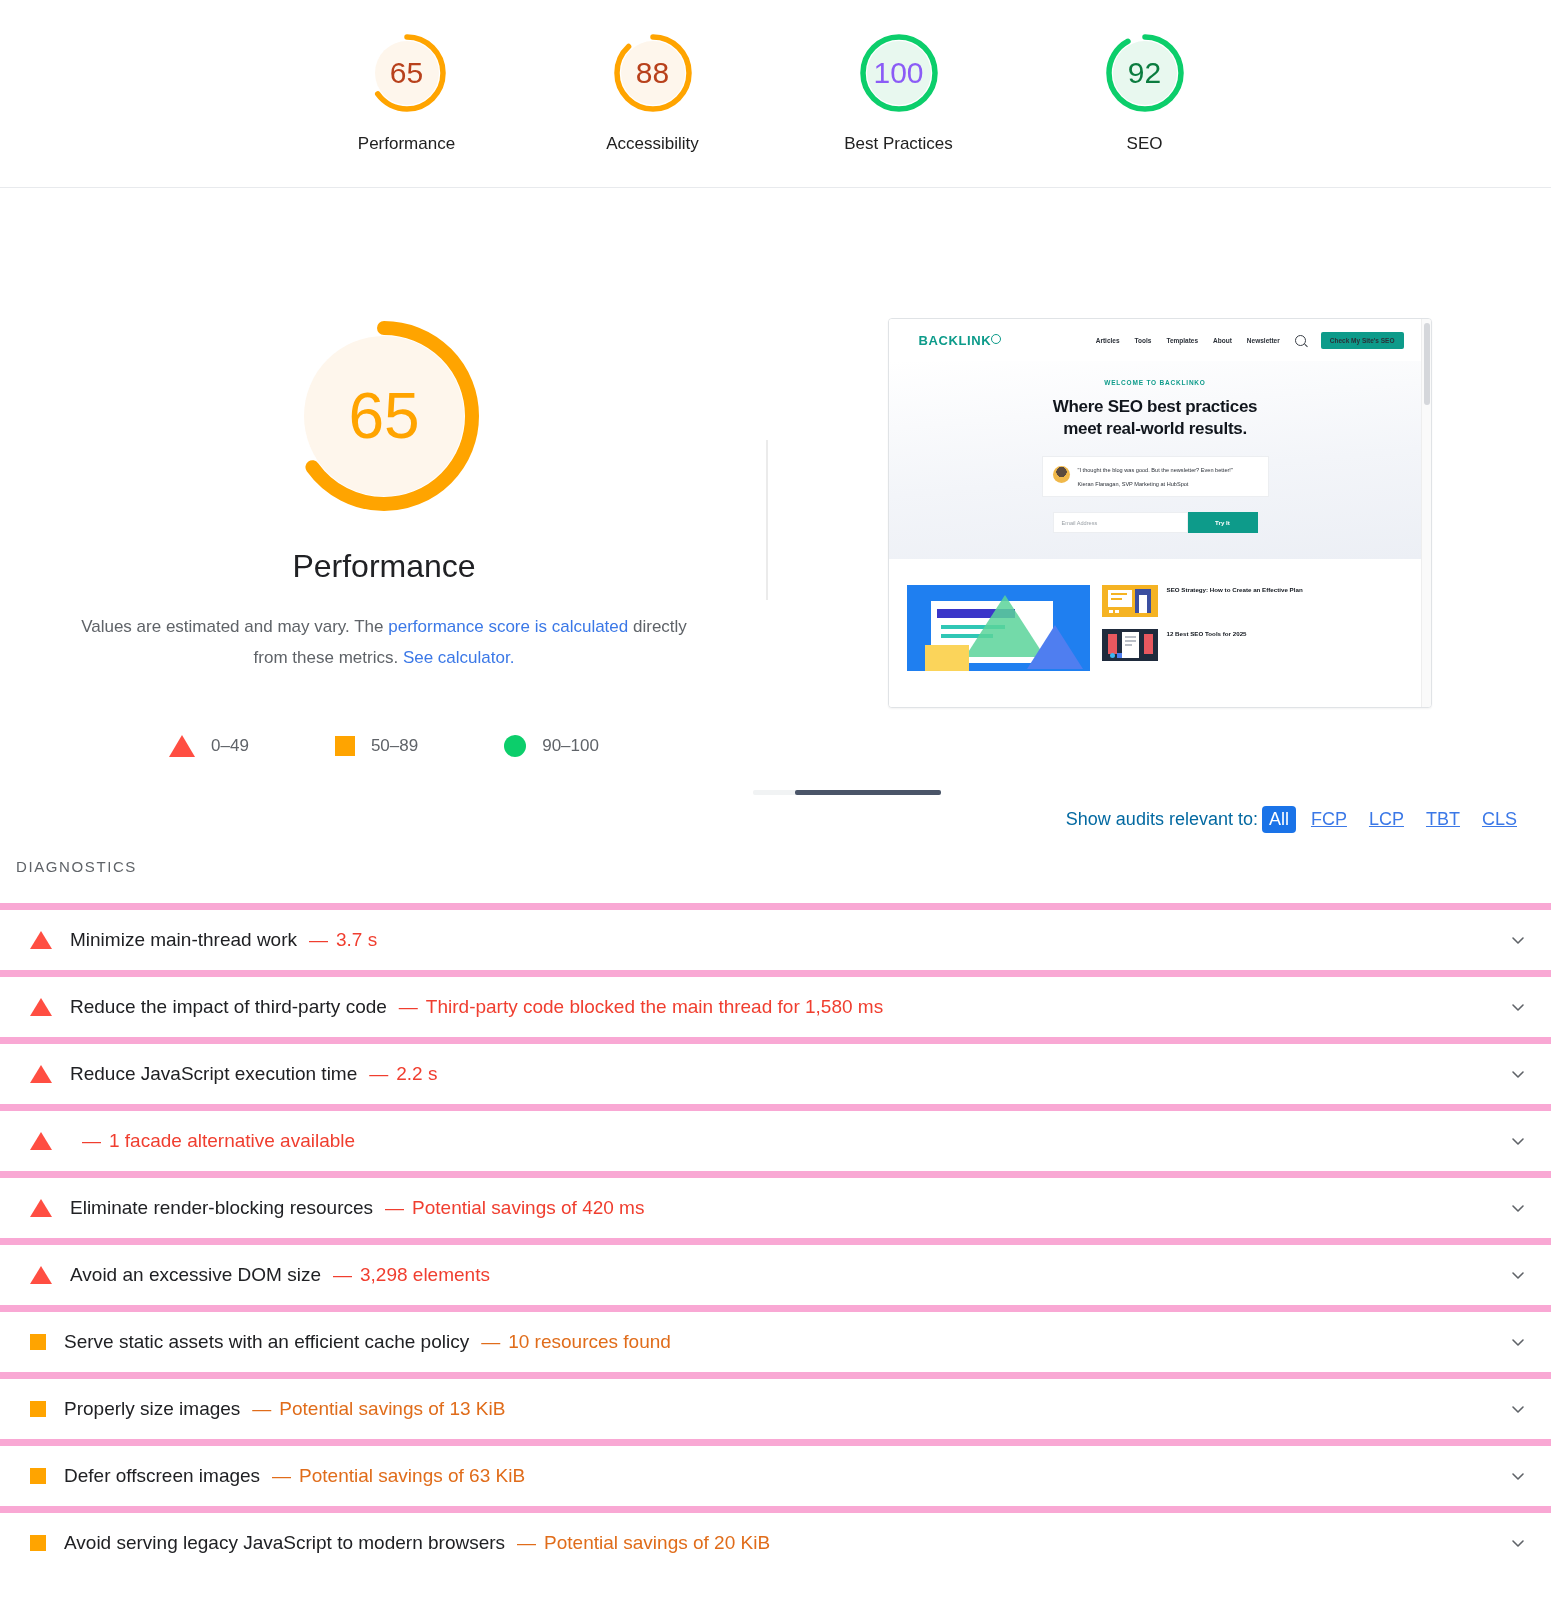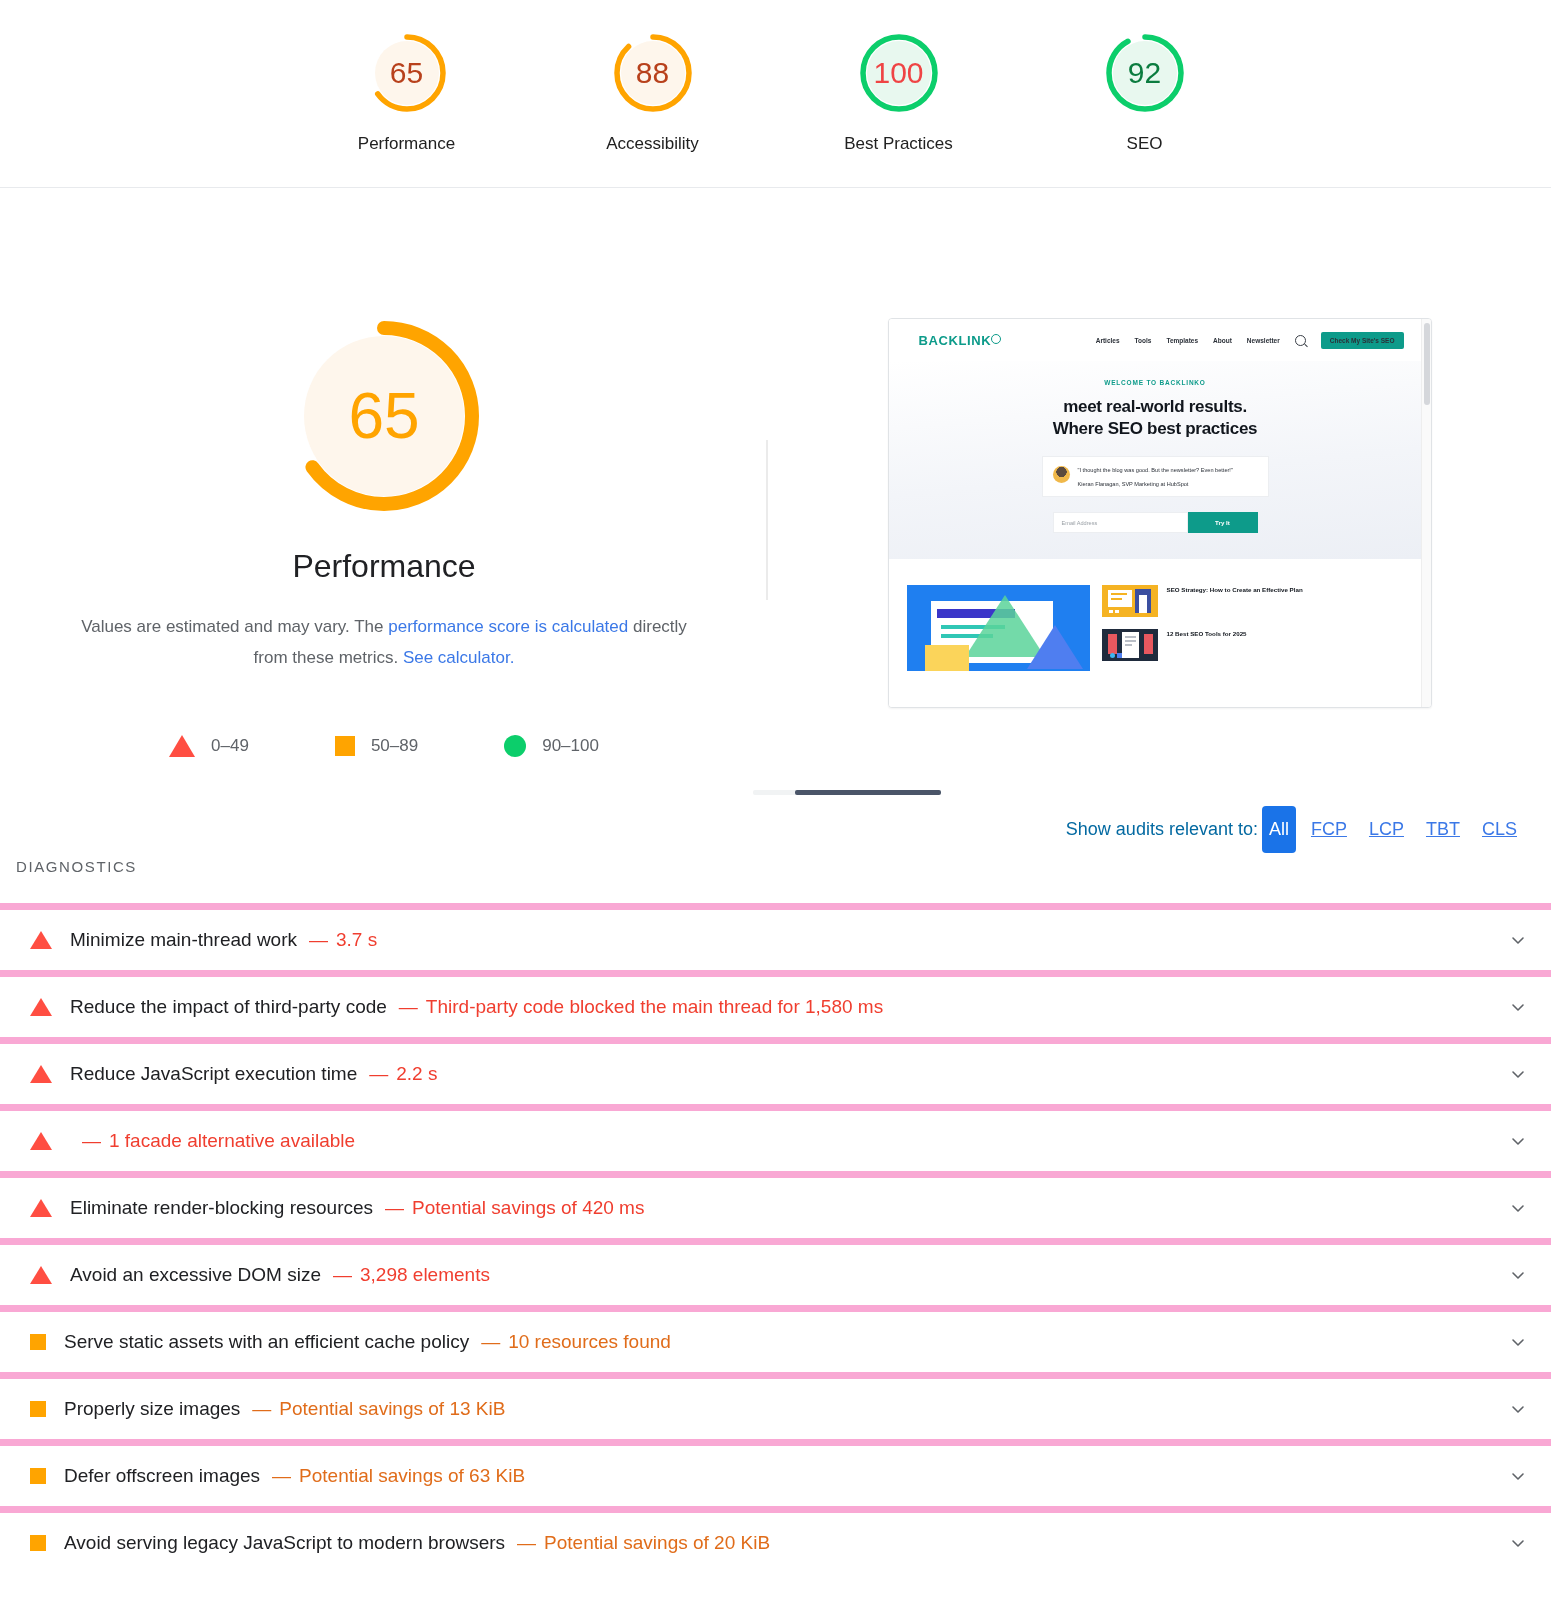--- a/index.html
+++ b/index.html
@@ -333,21 +333,21 @@
   }
   .filter-label {
     font-size: 18px;
     color: #0369a1;
     margin-right: 4px;
   }
   .chip {
     font-size: 18px;
     color: #3b78e7;
     text-decoration: underline;
-    padding: 13px 7px;
+    padding: 3px 7px;
     margin-right: 8px;
     border-radius: 4px;
     white-space: nowrap;
   }
   .chip:last-child { margin-right: 3px; }
   .chip.active {
     background: #1a73e8;
     color: #fff;
     text-decoration: none;
     font-weight: normal;
@@ -426,21 +426,21 @@
         <div class="mini-score" style="color:#b8411c">88</div>
       </div>
       <div class="mini-label">Accessibility</div>
     </div>
     <div class="mini-gauge">
       <div class="mini-ring">
         <svg width="86" height="86" viewBox="0 0 86 86">
           <circle cx="43" cy="43" r="32" fill="#e8f8ef"></circle>
           <circle cx="43" cy="43" r="36" fill="none" stroke="#0cce6b" stroke-width="5.5" stroke-linecap="round" transform="rotate(-90 43 43)" stroke-dasharray="226.1946710584651 226.1946710584651"></circle>
         </svg>
-        <div class="mini-score" style="color:#ef4444">100</div>
+        <div class="mini-score" style="color:#8b5cf6">100</div>
       </div>
       <div class="mini-label">Best Practices</div>
     </div>
     <div class="mini-gauge">
       <div class="mini-ring">
         <svg width="86" height="86" viewBox="0 0 86 86">
           <circle cx="43" cy="43" r="32" fill="#e8f8ef"></circle>
           <circle cx="43" cy="43" r="36" fill="none" stroke="#0cce6b" stroke-width="5.5" stroke-linecap="round" transform="rotate(-90 43 43)" stroke-dasharray="208.0990973737879 226.1946710584651"></circle>
         </svg>
         <div class="mini-score" style="color:#0b7c3f">92</div>
@@ -497,22 +497,22 @@
             <span>About</span>
             <span>Newsletter</span>
             <span class="bk-search"></span>
             <span class="bk-cta">Check My Site's SEO</span>
           </div>
         </div>
 
         <div class="bk-hero">
           <div class="bk-eyebrow">WELCOME TO BACKLINKO</div>
           <div class="bk-h1">
+            <div>Where SEO best practices</div>
             <div>meet real-world results.</div>
-            <div>Where SEO best practices</div>
           </div>
           <div class="bk-quote">
             <span class="bk-avatar"></span>
             <span>
               <div class="bk-qtext">"I thought the blog was good. But the newsletter? Even better!"</div>
               <div class="bk-qauth">Kieran Flanagan, SVP Marketing at HubSpot</div>
             </span>
           </div>
           <div class="bk-form">
             <div class="bk-input">Email Address</div>

